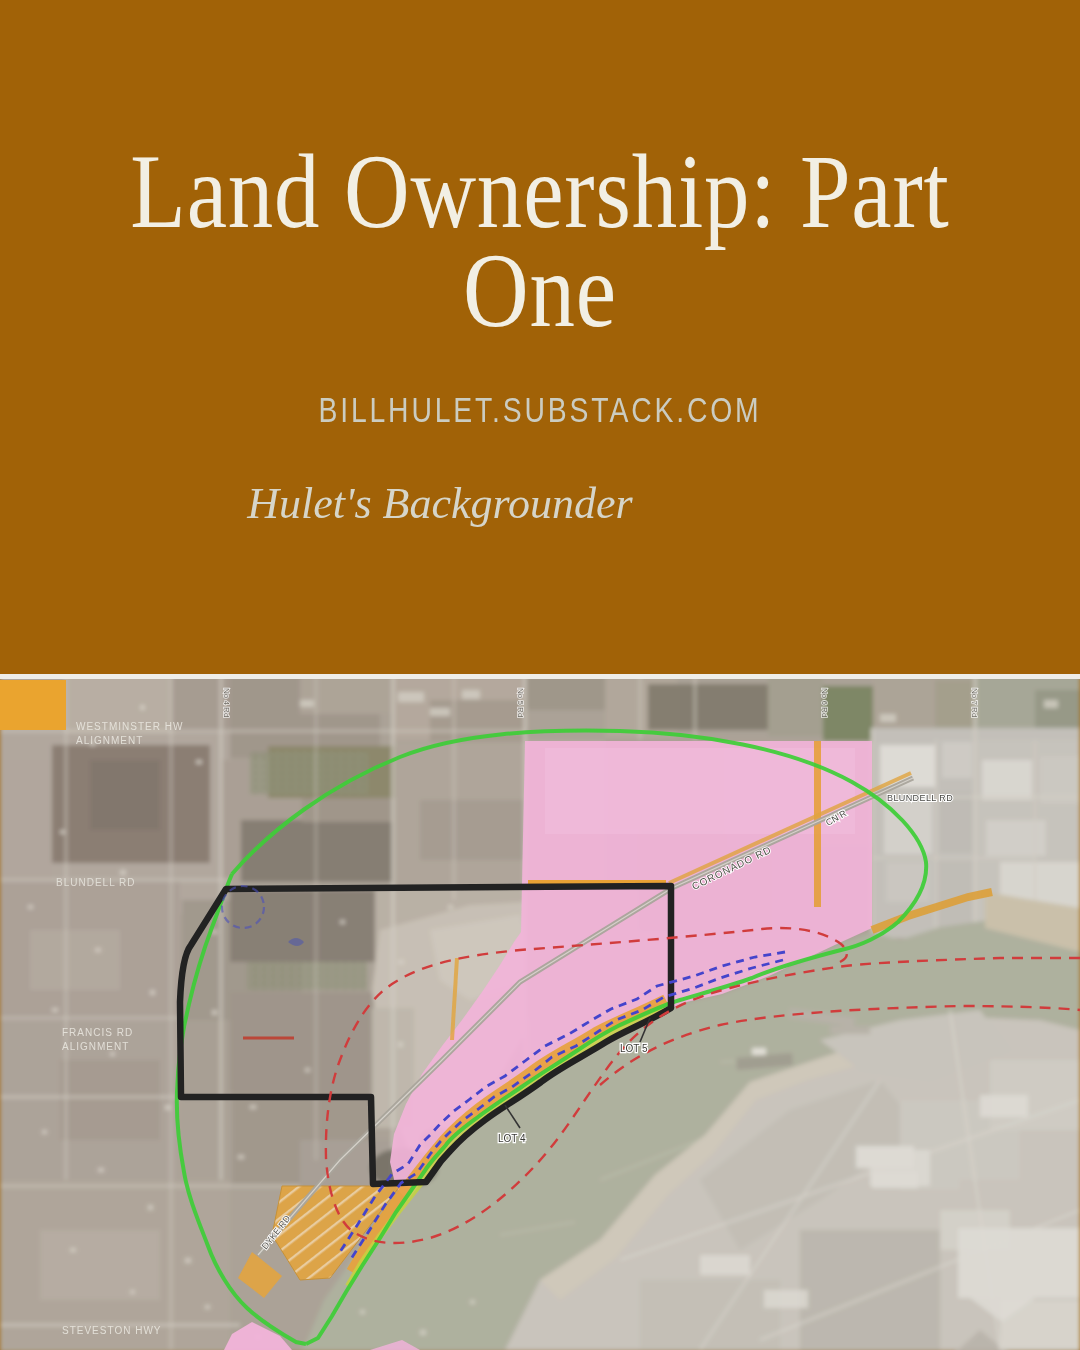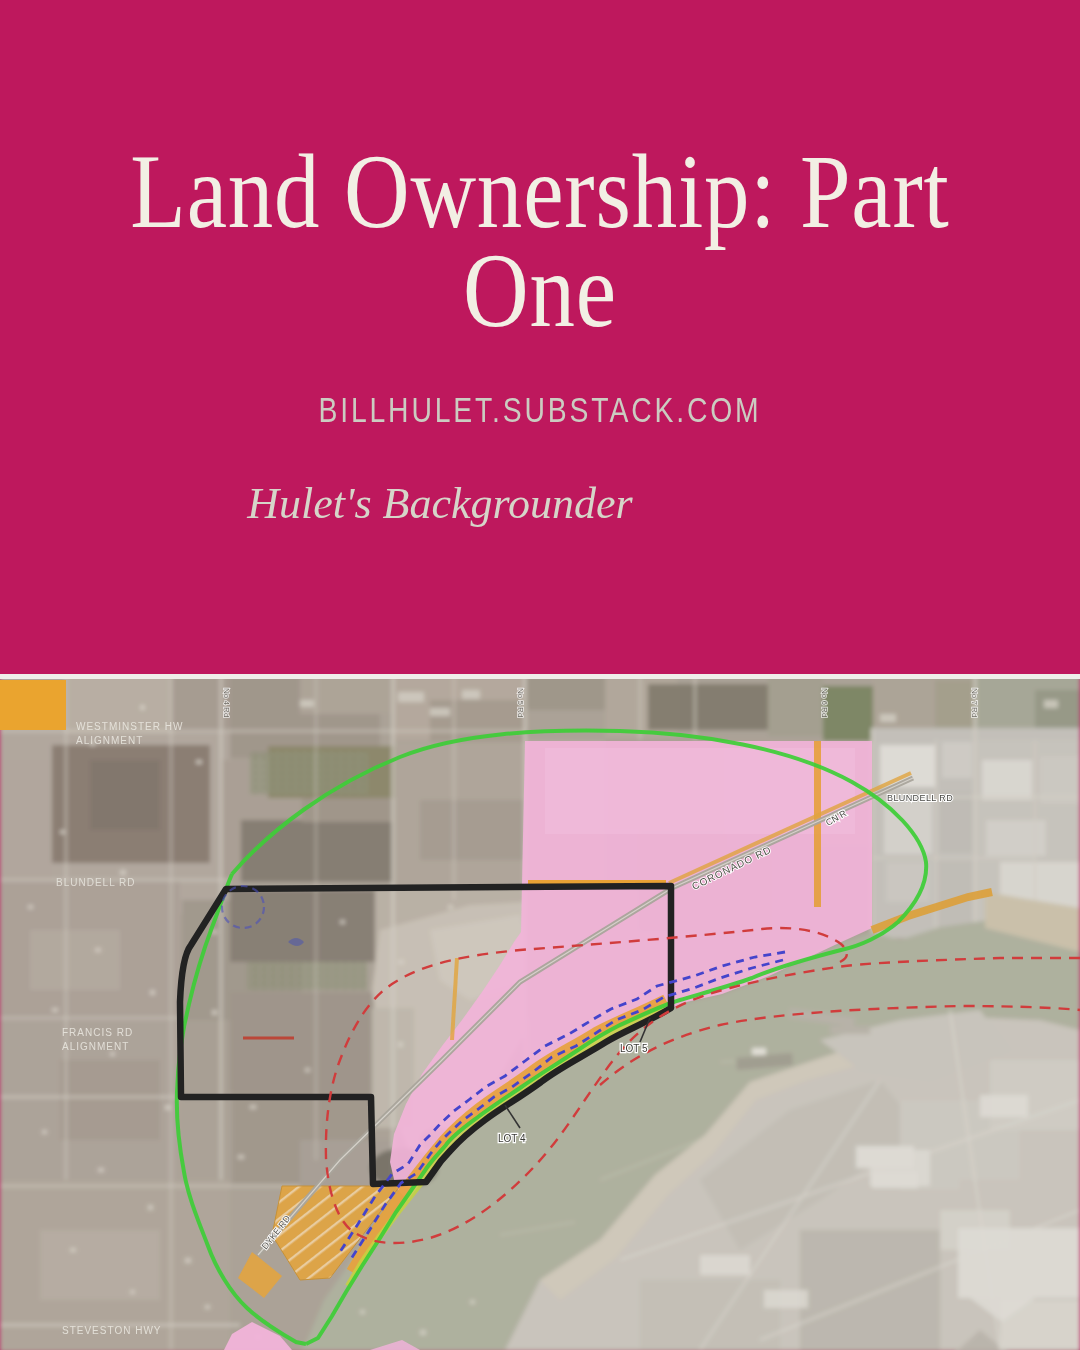--- a/index.html
+++ b/index.html
@@ -1,16 +1,16 @@
 <!DOCTYPE html>
 <html><head>
 <meta charset="utf-8">
 <style>
   html,body{margin:0;padding:0;}
-  .page{position:relative;width:1080px;height:1350px;background:#be185d;overflow:hidden;font-family:"Liberation Sans",sans-serif;}
+  .page{position:relative;width:1080px;height:1350px;background:#a16207;overflow:hidden;font-family:"Liberation Sans",sans-serif;}
   .title{position:absolute;top:142px;left:0;width:1080px;text-align:center;
     font-family:"Liberation Serif",serif;font-weight:400;color:#f2efe4;
     font-size:106px;line-height:99px;letter-spacing:1px;
     transform:scaleX(0.857);transform-origin:540px 0;}
   .url{position:absolute;top:390px;left:0;width:1080px;text-align:center;
     color:#cbccc1;font-size:35px;letter-spacing:3.5px;
     transform:scaleX(0.81);transform-origin:540px 0;}
   .sub{position:absolute;top:478px;left:0;width:880px;text-align:center;
     font-family:"Liberation Serif",serif;font-style:italic;color:#d6d5c9;font-size:44px;letter-spacing:0;}
   .mapwrap{position:absolute;left:0;top:674px;width:1080px;height:676px;}

